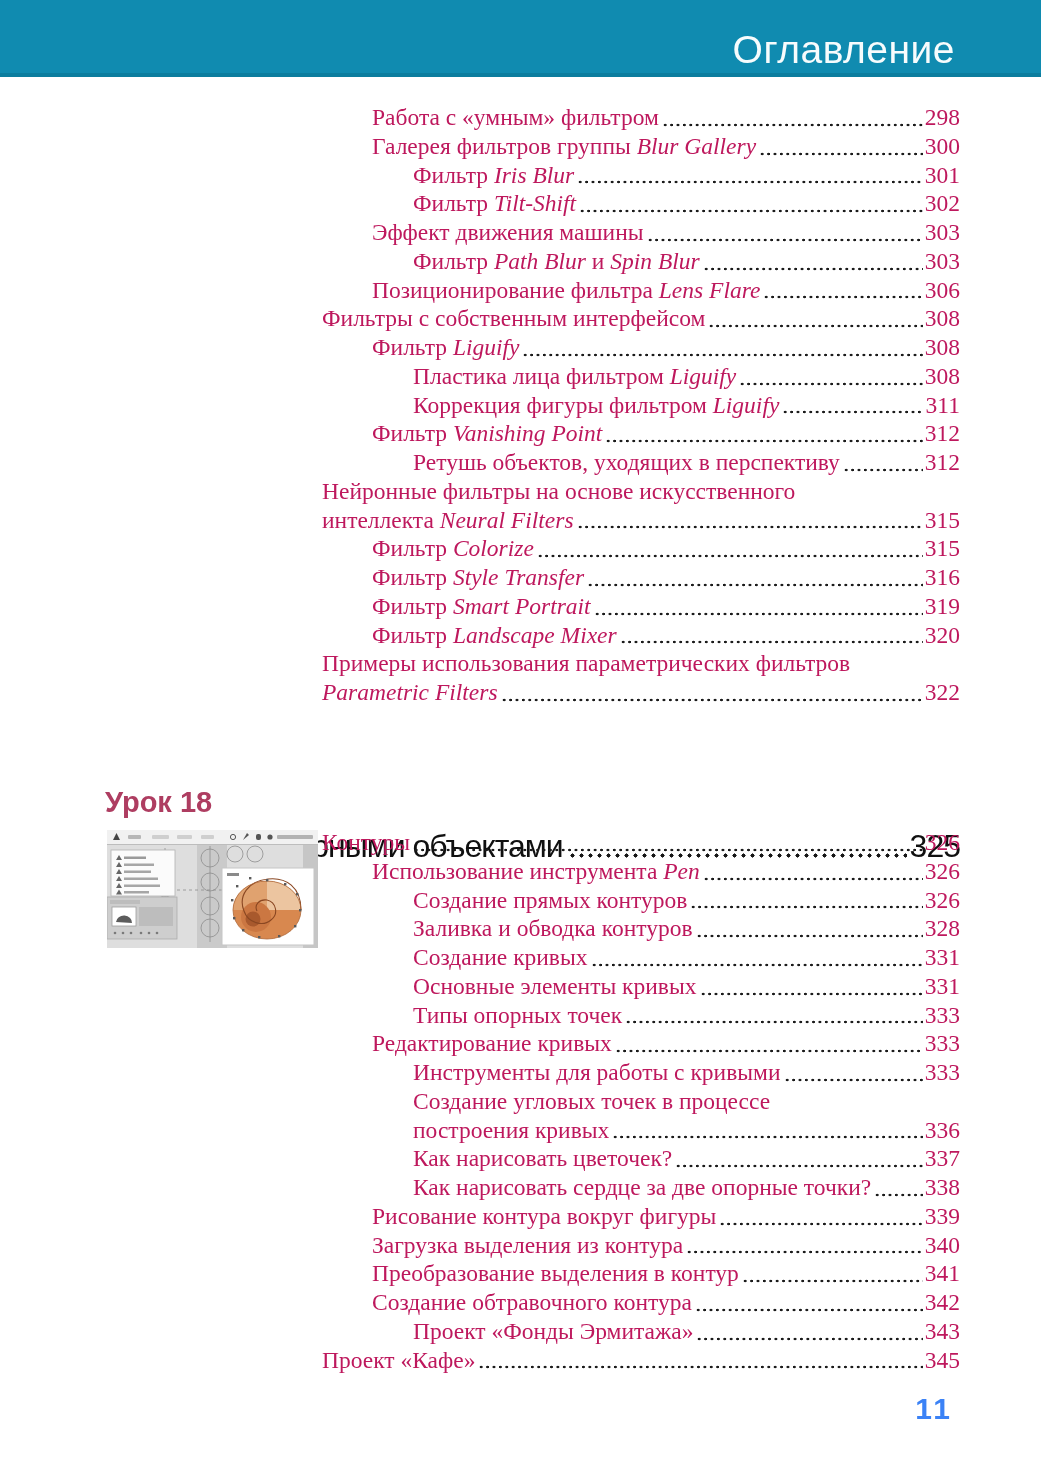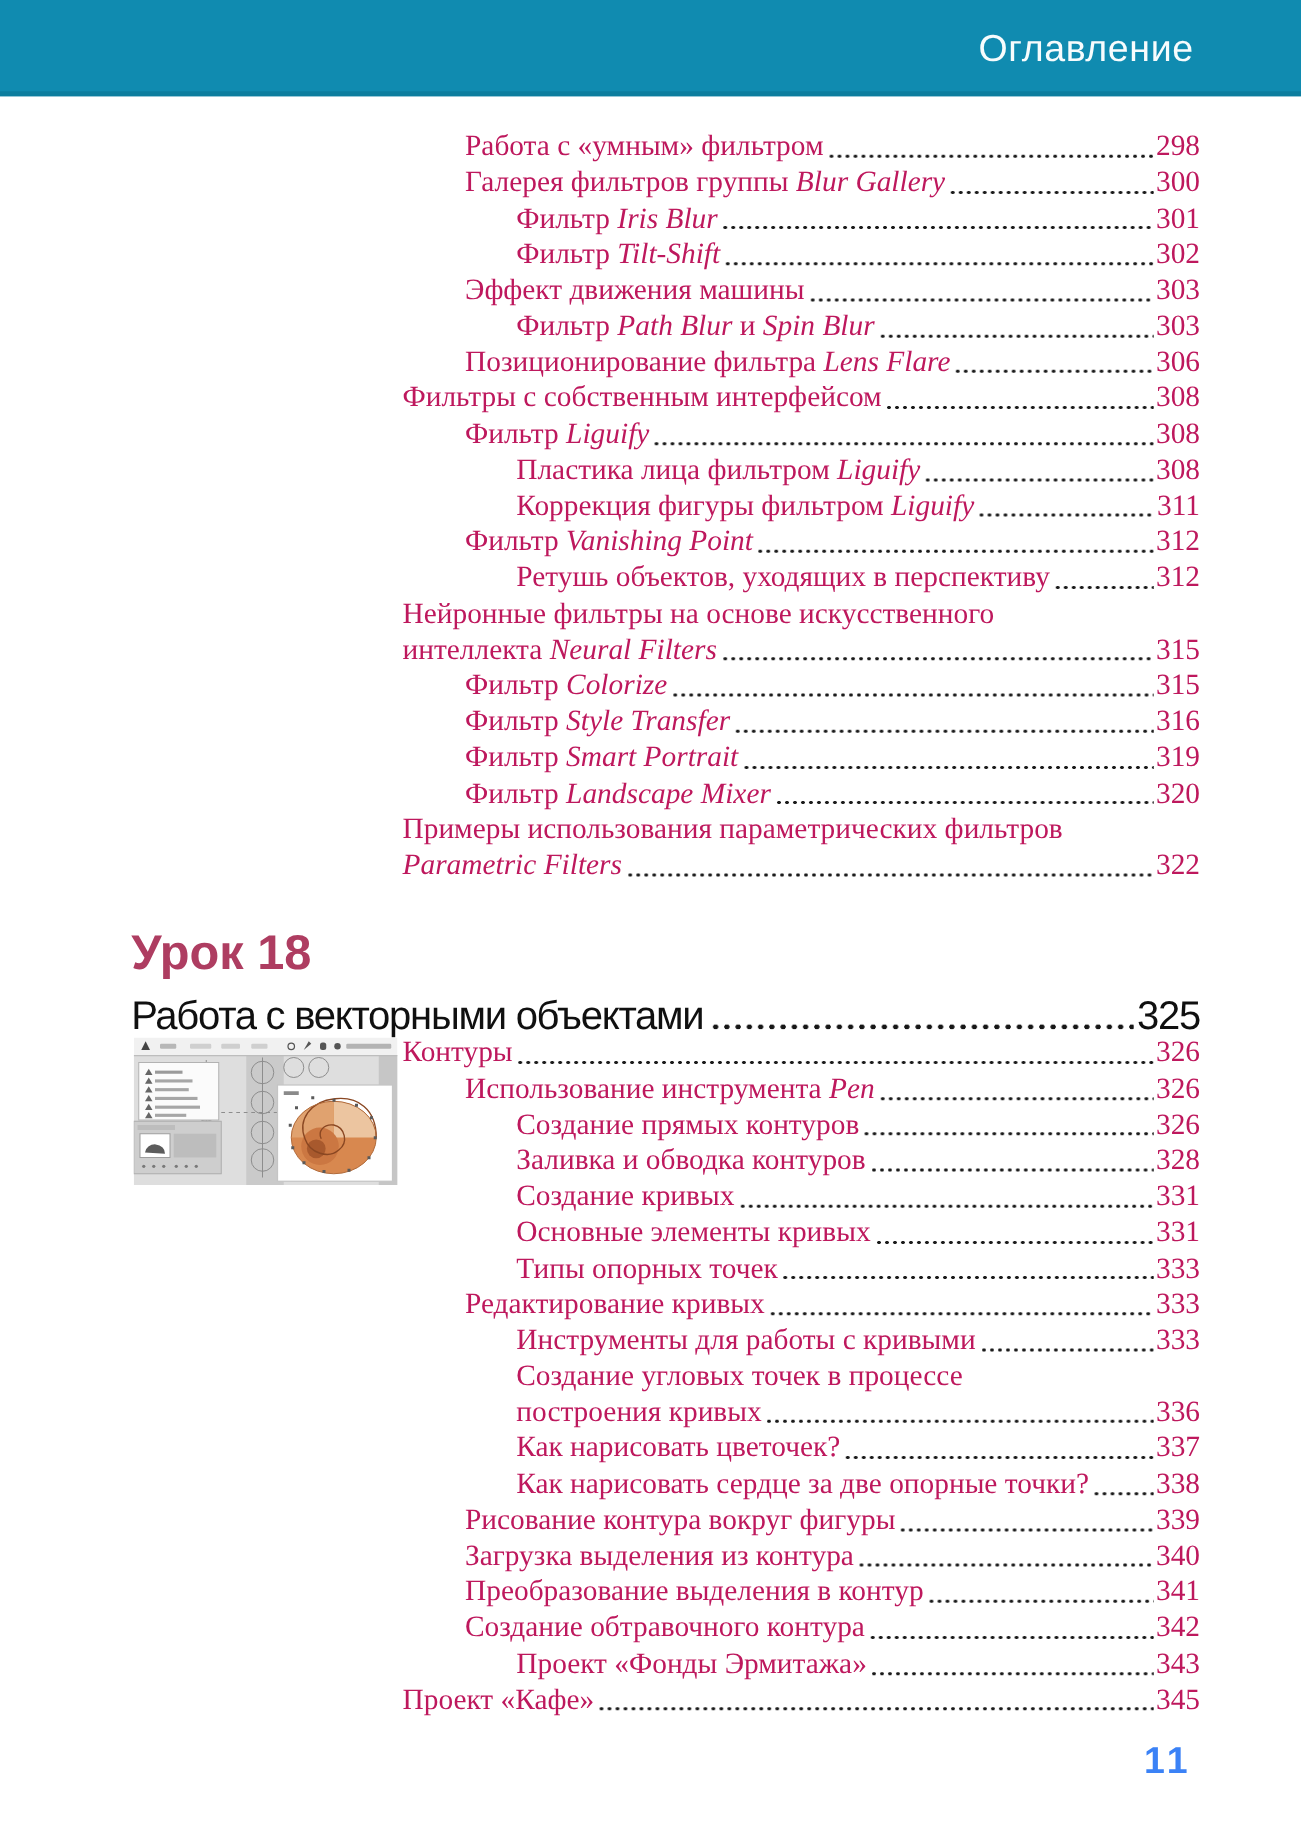--- a/index.html
+++ b/index.html
@@ -9,22 +9,22 @@
     font-family:"Liberation Serif", serif;
   }
   
   .band {
     position:absolute; top:0; left:0; width:1041px; height:73px;
     background:#108bb0; border-bottom:4px solid #0c7d9e;
     display:flex; align-items:flex-end; justify-content:flex-end;
   }
   .band-title {
     font-family:"Liberation Sans", sans-serif;
-    font-size:30px; font-weight:500; letter-spacing:0.5px;
-    color:#f7fcfd; padding:0 86px 18px 0; line-height:1;
+    font-size:39px; font-weight:500; letter-spacing:0.5px;
+    color:#f7fcfd; padding:0 86px 4px 0; line-height:1;
   }
   
   .toc { position:absolute; left:322px; width:638px; }
   #toc-top    { top:103px; }
   #toc-lesson { top:828px;text-align:right; }
   .toc-row {
     display:flex; align-items:baseline; white-space:nowrap;
     line-height:28.75px; font-size:23.5px; color:#be185d;
   }
   .toc-row.ind2 { padding-left:50px; }
@@ -33,21 +33,21 @@
   .toc-page { flex:0 0 auto; }
   .leader {
     flex:1 1 auto; height:4px; align-self:flex-end; margin:0 2px 5px 3px;
     background-image:radial-gradient(circle, #1b1b1b 1.3px, rgba(0,0,0,0) 1.55px);
     background-size:6.4px 4px; background-repeat:repeat-x; background-position:0 100%;
   }
   
   .lesson { position:absolute; left:105px; top:742px; width:855px; }
   .lesson-label {
     font-family:"Liberation Sans", sans-serif; font-weight:bold;
-    font-size:39px; color:#ae3d61; line-height:1.1;
+    font-size:29px; color:#ae3d61; line-height:1.1;margin-top:45px;
   }
   .lesson-title-row {
     display:flex; align-items:baseline; margin-top:10px;
     font-family:"Liberation Sans", sans-serif; font-weight:normal;
     font-size:32px; letter-spacing:-1px; color:#101010; line-height:1.1;
   }
   .leader.big {
     height:5px; margin:0 3px 6px 5px;
     background-image:radial-gradient(circle, #161616 1.9px, rgba(0,0,0,0) 2.2px);
     background-size:9px 5px;

